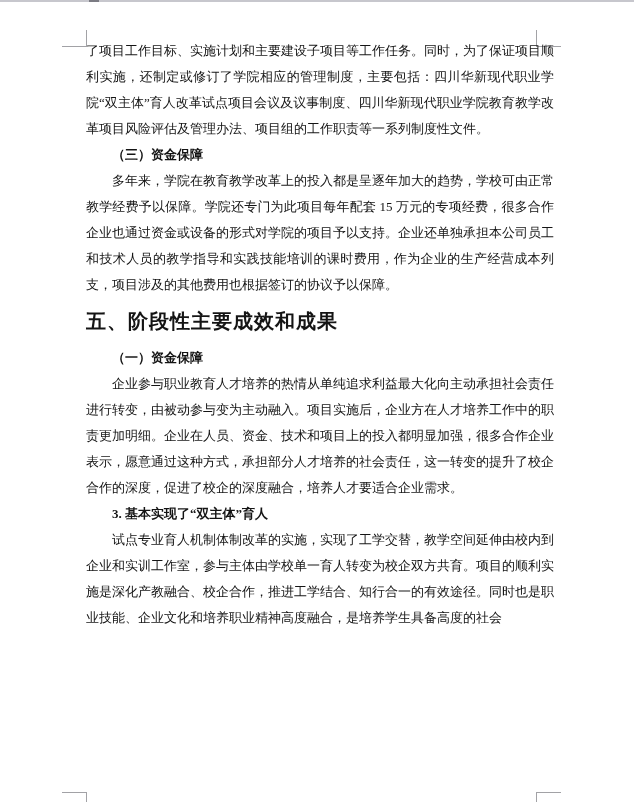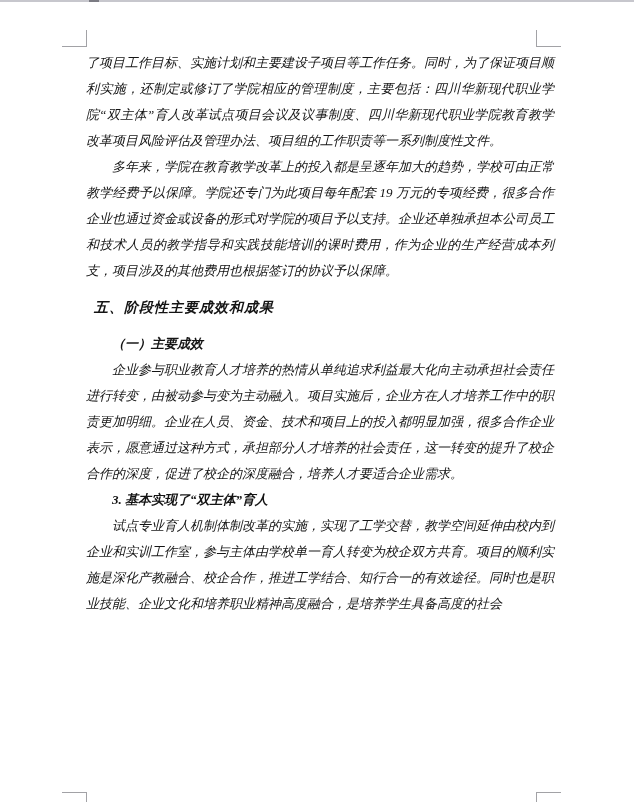--- a/index.html
+++ b/index.html
@@ -18,49 +18,49 @@
     position: absolute; top: 0; left: 89px;
     width: 10px; height: 2px;
     background: var(--top-line-segment, #7b7b83);
   }
   .crop { position: absolute; width: 24px; height: 16px; }
   .crop-tl { left: 62px;  top: 30px;  border-right: 1px solid var(--crop-mark, #a2a2a6); border-bottom: 1px solid var(--crop-mark, #a2a2a6); }
   .crop-tr { left: 536px; top: 30px;  border-left:  1px solid var(--crop-mark, #a2a2a6); border-bottom: 1px solid var(--crop-mark, #a2a2a6); }
   .crop-bl { left: 62px;  top: 792px; border-right: 1px solid var(--crop-mark, #a2a2a6); border-top:    1px solid var(--crop-mark, #a2a2a6); }
   .crop-br { left: 536px; top: 792px; border-left:  1px solid var(--crop-mark, #a2a2a6); border-top:    1px solid var(--crop-mark, #a2a2a6); }
   .content {
-    position: absolute; left: 86px; top: 50px; width: 468px;
+    position: absolute; left: 86px; top: 38px; width: 468px;
     color: var(--text, #141414);
     font-size: 13px; line-height: 26px;
     text-align: justify; text-justify: inter-character;
     word-break: break-all;
-    font-style: italic;
   }
   .content p { margin: 0; text-indent: 2em; }
   .content p.no-indent { text-indent: 0; }
   .h1 {
-    font-weight: bold; font-size: 14px; line-height: 27px;
-    margin: 10px 8px !important; text-indent: 0 !important;
+    font-weight: bold; font-size: 20px; line-height: 27px;
+    margin: 10px 0 !important; text-indent: 0 !important;
     letter-spacing: 1px; text-align: left;
   }
   .h2, .h3 { font-weight: bold; }
 </style>
 </head>
 <body>
 
 <div class="top-line">
   <div class="top-line-segment"></div>
 </div>
 
 <div class="crop crop-tl"></div>
 <div class="crop crop-tr"></div>
 <div class="crop crop-bl"></div>
 <div class="crop crop-br"></div>
 
 <div class="content">
   <p class="no-indent">了项目工作目标、实施计划和主要建设子项目等工作任务。同时，为了保证项目顺利实施，还制定或修订了学院相应的管理制度，主要包括：四川华新现代职业学院“双主体”育人改革试点项目会议及议事制度、四川华新现代职业学院教育教学改革项目风险评估及管理办法、项目组的工作职责等一系列制度性文件。</p>
-  <p>多年来，学院在教育教学改革上的投入都是呈逐年加大的趋势，学校可由正常教学经费予以保障。学院还专门为此项目每年配套 19 万元的专项经费，很多合作企业也通过资金或设备的形式对学院的项目予以支持。企业还单独承担本公司员工和技术人员的教学指导和实践技能培训的课时费用，作为企业的生产经营成本列支，项目涉及的其他费用也根据签订的协议予以保障。</p>
+  <p class="h2">（三）资金保障</p>
+  <p>多年来，学院在教育教学改革上的投入都是呈逐年加大的趋势，学校可由正常教学经费予以保障。学院还专门为此项目每年配套 15 万元的专项经费，很多合作企业也通过资金或设备的形式对学院的项目予以支持。企业还单独承担本公司员工和技术人员的教学指导和实践技能培训的课时费用，作为企业的生产经营成本列支，项目涉及的其他费用也根据签订的协议予以保障。</p>
   <p class="h1">五、阶段性主要成效和成果</p>
-  <p class="h2">（一）主要成效</p>
+  <p class="h2">（一）资金保障</p>
   <p>企业参与职业教育人才培养的热情从单纯追求利益最大化向主动承担社会责任进行转变，由被动参与变为主动融入。项目实施后，企业方在人才培养工作中的职责更加明细。企业在人员、资金、技术和项目上的投入都明显加强，很多合作企业表示，愿意通过这种方式，承担部分人才培养的社会责任，这一转变的提升了校企合作的深度，促进了校企的深度融合，培养人才要适合企业需求。</p>
   <p class="h3">3. 基本实现了“双主体”育人</p>
   <p>试点专业育人机制体制改革的实施，实现了工学交替，教学空间延伸由校内到企业和实训工作室，参与主体由学校单一育人转变为校企双方共育。项目的顺利实施是深化产教融合、校企合作，推进工学结合、知行合一的有效途径。同时也是职业技能、企业文化和培养职业精神高度融合，是培养学生具备高度的社会</p>
 </div>
 
 </body></html>

